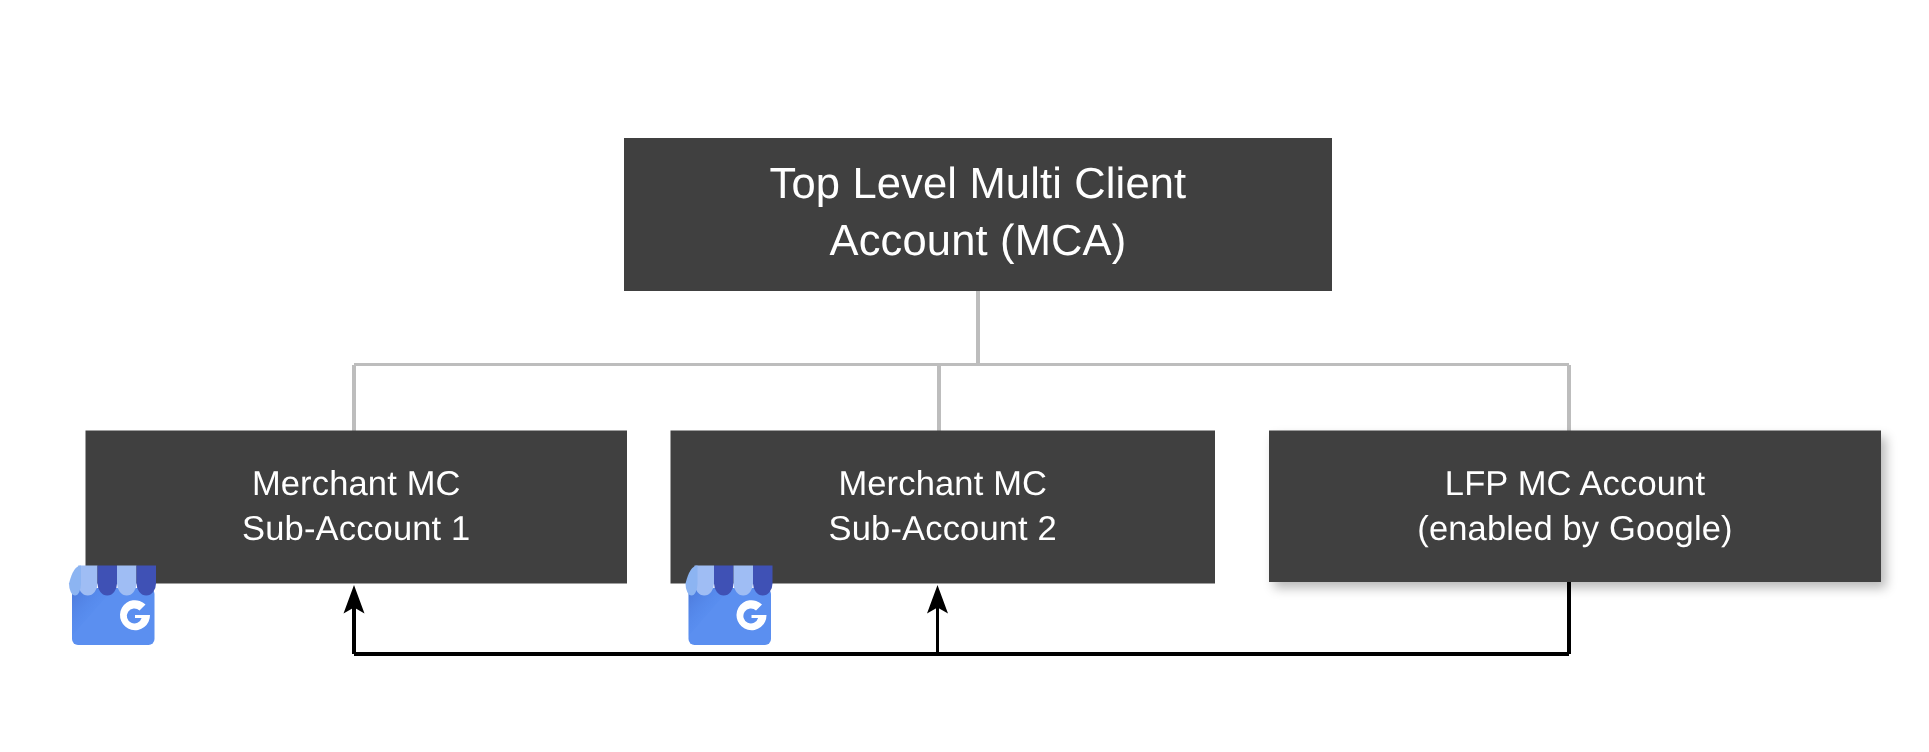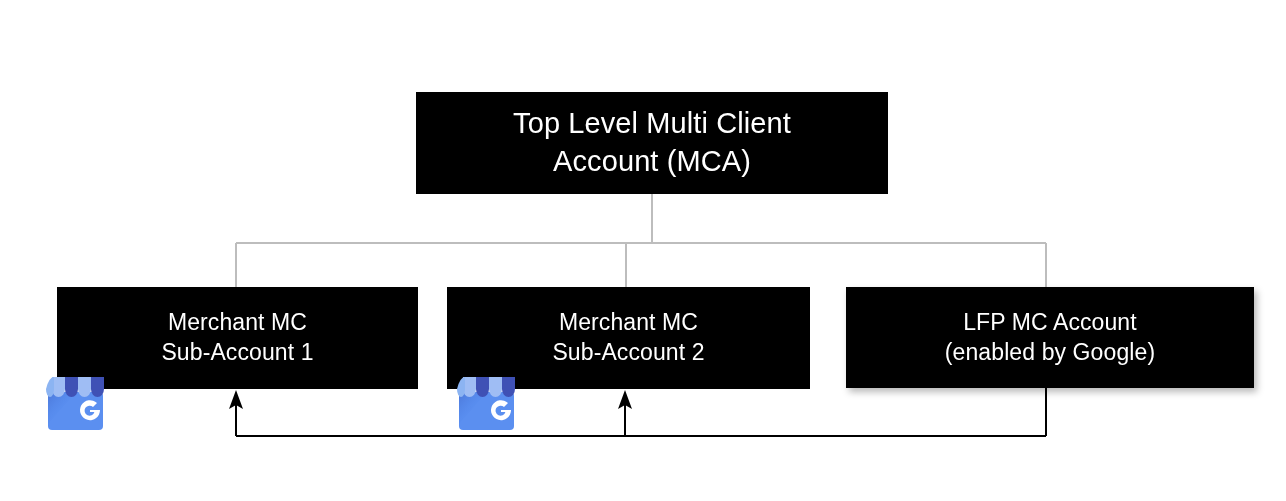--- a/index.html
+++ b/index.html
@@ -8,21 +8,21 @@
     background:#ffffff;
     font-family:"Liberation Sans","DejaVu Sans",sans-serif;
     overflow:hidden;
   }
   #stage{position:relative;width:1286px;height:501px;}
 
   .svg-layer{position:absolute;left:0;top:0;width:1286px;height:501px;pointer-events:none;}
 
   .node{
     position:absolute;
-    background:#000000;
+    background:#404040;
     color:#ffffff;
     display:flex;
     align-items:center;
     justify-content:center;
     text-align:center;
     line-height:1.30;
     letter-spacing:.1px;
   }
   .node .label{display:block;padding:0 10px;white-space:pre-line;}
 

